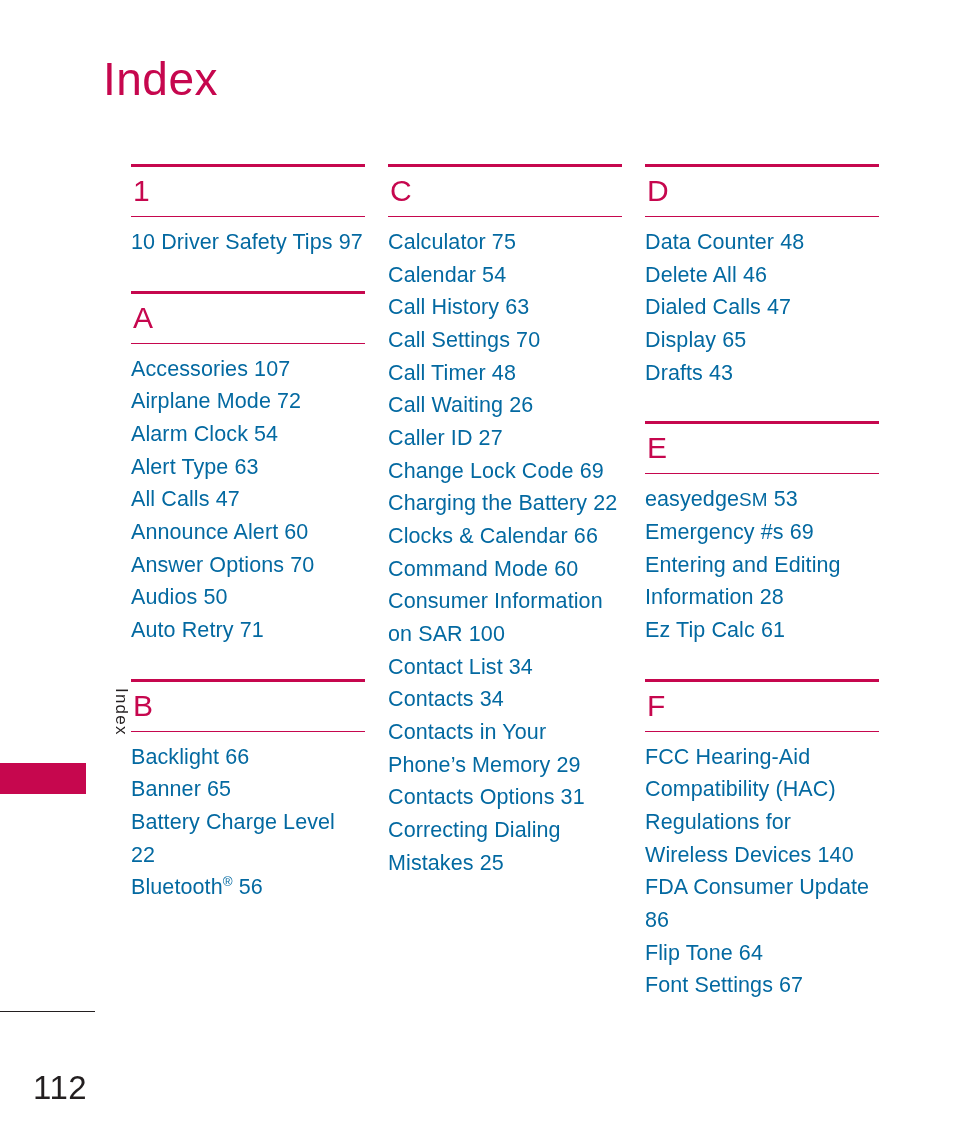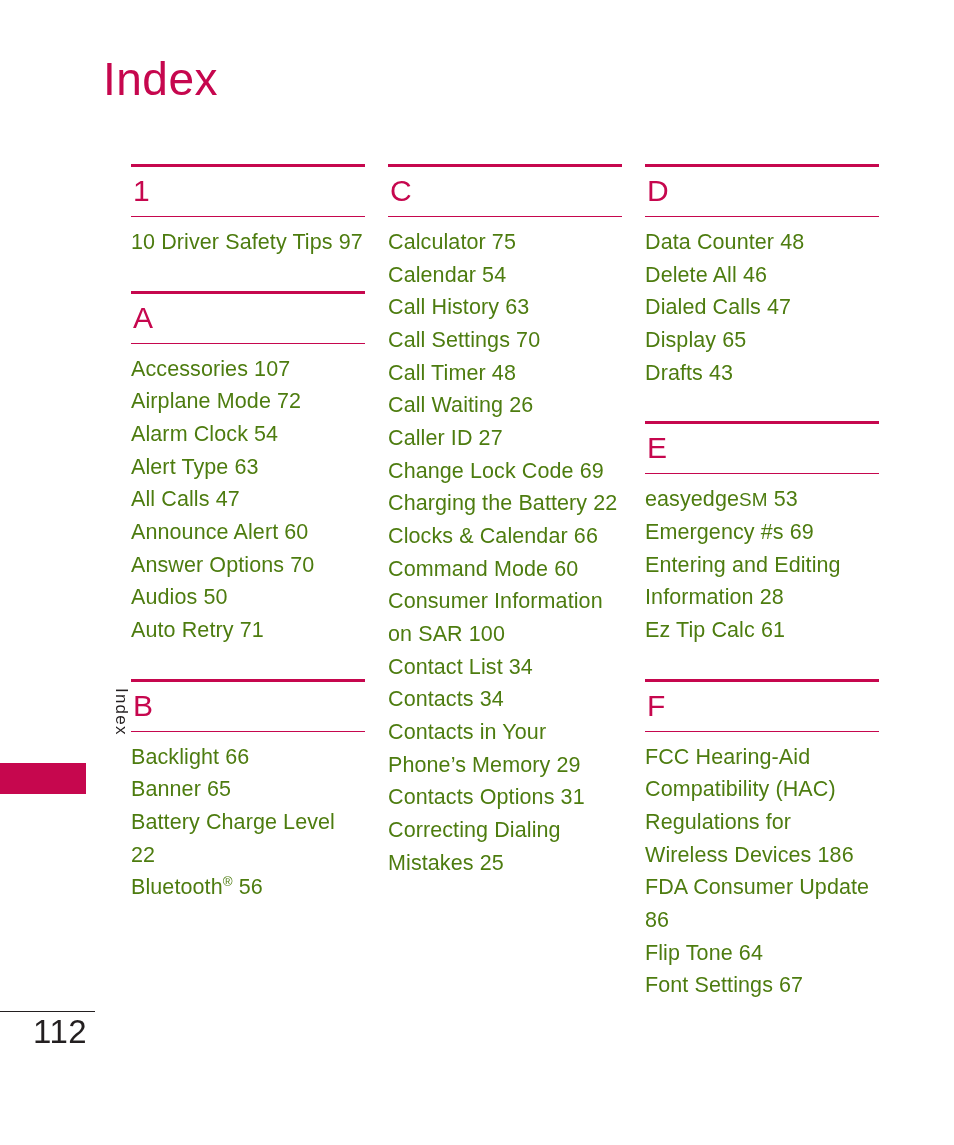--- a/index.html
+++ b/index.html
@@ -89,21 +89,21 @@
     line-height: 1;
     padding: 9px 0 10px 2px;
     font-weight: 400;
   }
   .entries {
     padding-top: 9px;
   }
   .entry {
     font-size: 21.5px;
     line-height: 1.52;
-    color: #4d7c0f;
+    color: #0369a1;
     letter-spacing: 0.1px;
   }
   .entry sup {
     font-size: 0.62em;
     vertical-align: super;
     line-height: 0;
   }
   .entry .sm {
     font-size: 0.88em;
   }
@@ -113,21 +113,21 @@
     position: absolute;
     left: 0px;
     top: 1011px;
     width: 95px;
     height: 1px;
     background: #231f20;
   }
   .page-number {
     position: absolute;
     left: 33px;
-    top: 1015px;
+    top: 1071px;
     font-size: 33px;
     color: #231f20;
     line-height: 1;
     letter-spacing: 0.5px;
   }
 </style>
 </head>
 <body>
 
 <div>
@@ -224,21 +224,21 @@
             <div class="entry">Emergency #s 69</div>
             <div class="entry">Entering and Editing Information 28</div>
             <div class="entry">Ez Tip Calc 61</div>
           </div>
         </div>
         <div class="section">
           <div class="rule-thick"></div>
           <div class="letter">F</div>
           <div class="rule-thin"></div>
           <div class="entries">
-            <div class="entry">FCC Hearing-Aid Compatibility (HAC) Regulations for Wireless Devices 186</div>
+            <div class="entry">FCC Hearing-Aid Compatibility (HAC) Regulations for Wireless Devices 140</div>
             <div class="entry">FDA Consumer Update 86</div>
             <div class="entry">Flip Tone 64</div>
             <div class="entry">Font Settings 67</div>
           </div>
         </div>
       </div>
     </div>
 
   <div class="footer-rule"></div>
 

